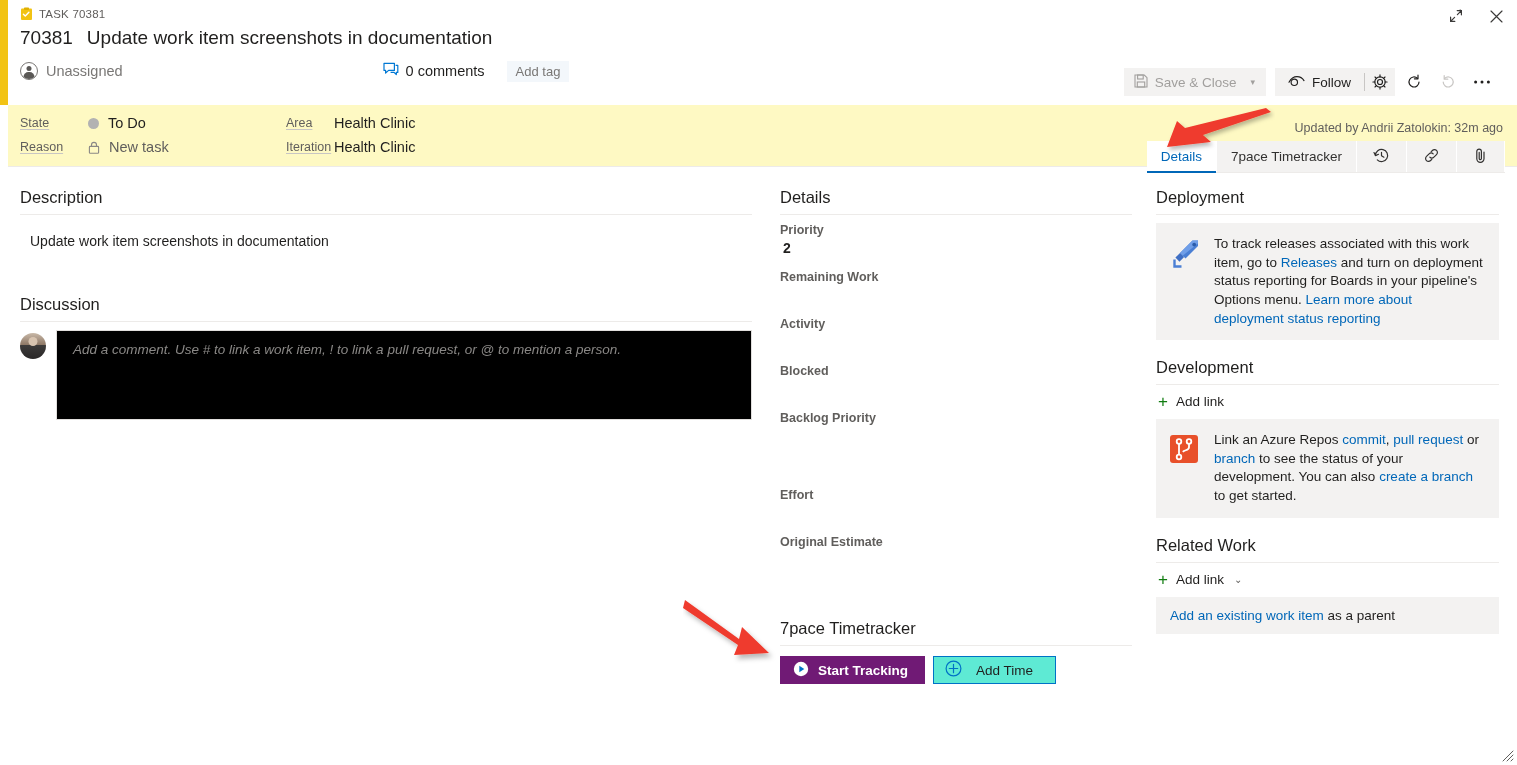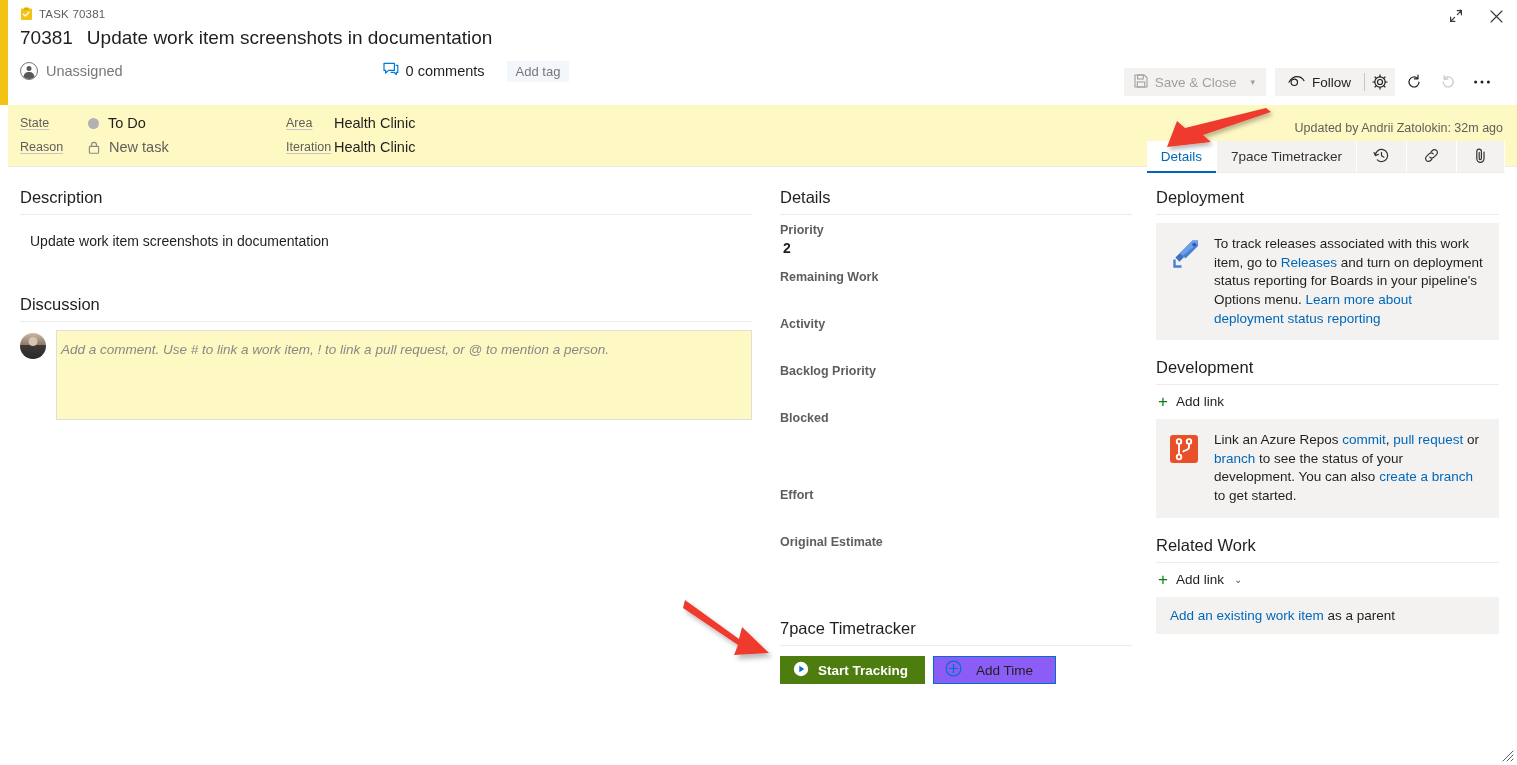--- a/index.html
+++ b/index.html
@@ -292,22 +292,22 @@
     content: "";
     position: absolute; left: 50%; top: 4px;
     transform: translateX(-50%);
     width: 9px; height: 9px; border-radius: 50%;
     background: #d8c4b0;
   }
   .comment-box {
     flex: 1;
     height: 90px;
     border: 1px solid #e1dfdd;
-    background: #fef9c3;
-    padding: 9px 4px;
+    background: #000000;
+    padding: 9px 16px;
   }
   .comment-placeholder {
     font-size: 13.5px;
     color: #8a8886;
     font-style: italic;
   }
 
   
   .detail-field { margin-bottom: 11px; font-weight: bold; }
   .detail-label {
@@ -323,32 +323,32 @@
   .detail-value.empty { min-height: 19px; }
 
   
   .sevenpace { margin-top: 48px; }
   .tt-buttons {
     display: flex; align-items: center; gap: 8px;
     margin-top: 10px;
   }
   .btn-start {
     display: flex; align-items: center; gap: 9px;
-    background: #4d7c0f;
+    background: #701a75;
     color: #ffffff;
     height: 28px;
     padding: 0 17px 0 13px;
     font-size: 13.5px;
     font-weight: bold;
     cursor: pointer;
     border: none;
   }
   .btn-addtime {
     display: flex; align-items: center; gap: 14px;
-    background: #8b5cf6;
+    background: #5eead4;
     color: #201f1e;
     height: 28px;
     padding: 0 22px 0 11px;
     font-size: 13.5px;
     border: 1.5px solid #0072c6;
     cursor: pointer;
   }
 
   
   .info-card {
@@ -603,25 +603,25 @@
       </div>
       <div class="detail-field">
         <div class="detail-label">Remaining Work</div>
         <div class="detail-value empty"></div>
       </div>
       <div class="detail-field">
         <div class="detail-label">Activity</div>
         <div class="detail-value empty"></div>
       </div>
       <div class="detail-field">
+        <div class="detail-label">Blocked</div>
+        <div class="detail-value empty"></div>
+      </div>
+      <div class="detail-field">
         <div class="detail-label">Backlog Priority</div>
-        <div class="detail-value empty"></div>
-      </div>
-      <div class="detail-field">
-        <div class="detail-label">Blocked</div>
         <div class="detail-value empty"></div>
       </div>
       <div class="detail-field">
         <div class="detail-value empty"></div>
       </div>
       <div class="detail-field">
         <div class="detail-label">Effort</div>
         <div class="detail-value empty"></div>
       </div>
       <div class="detail-field">

